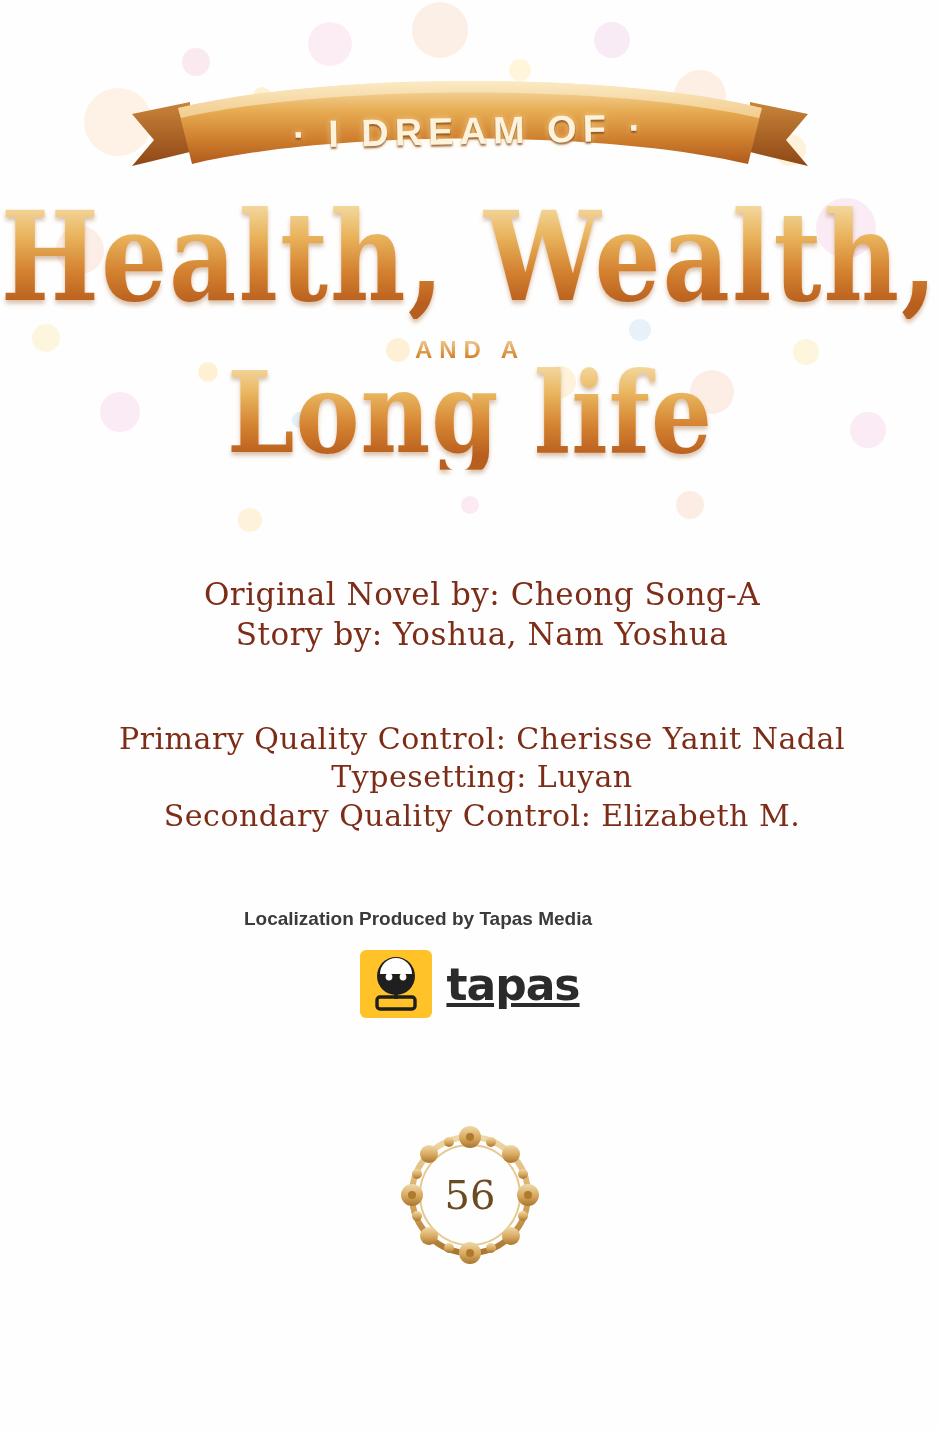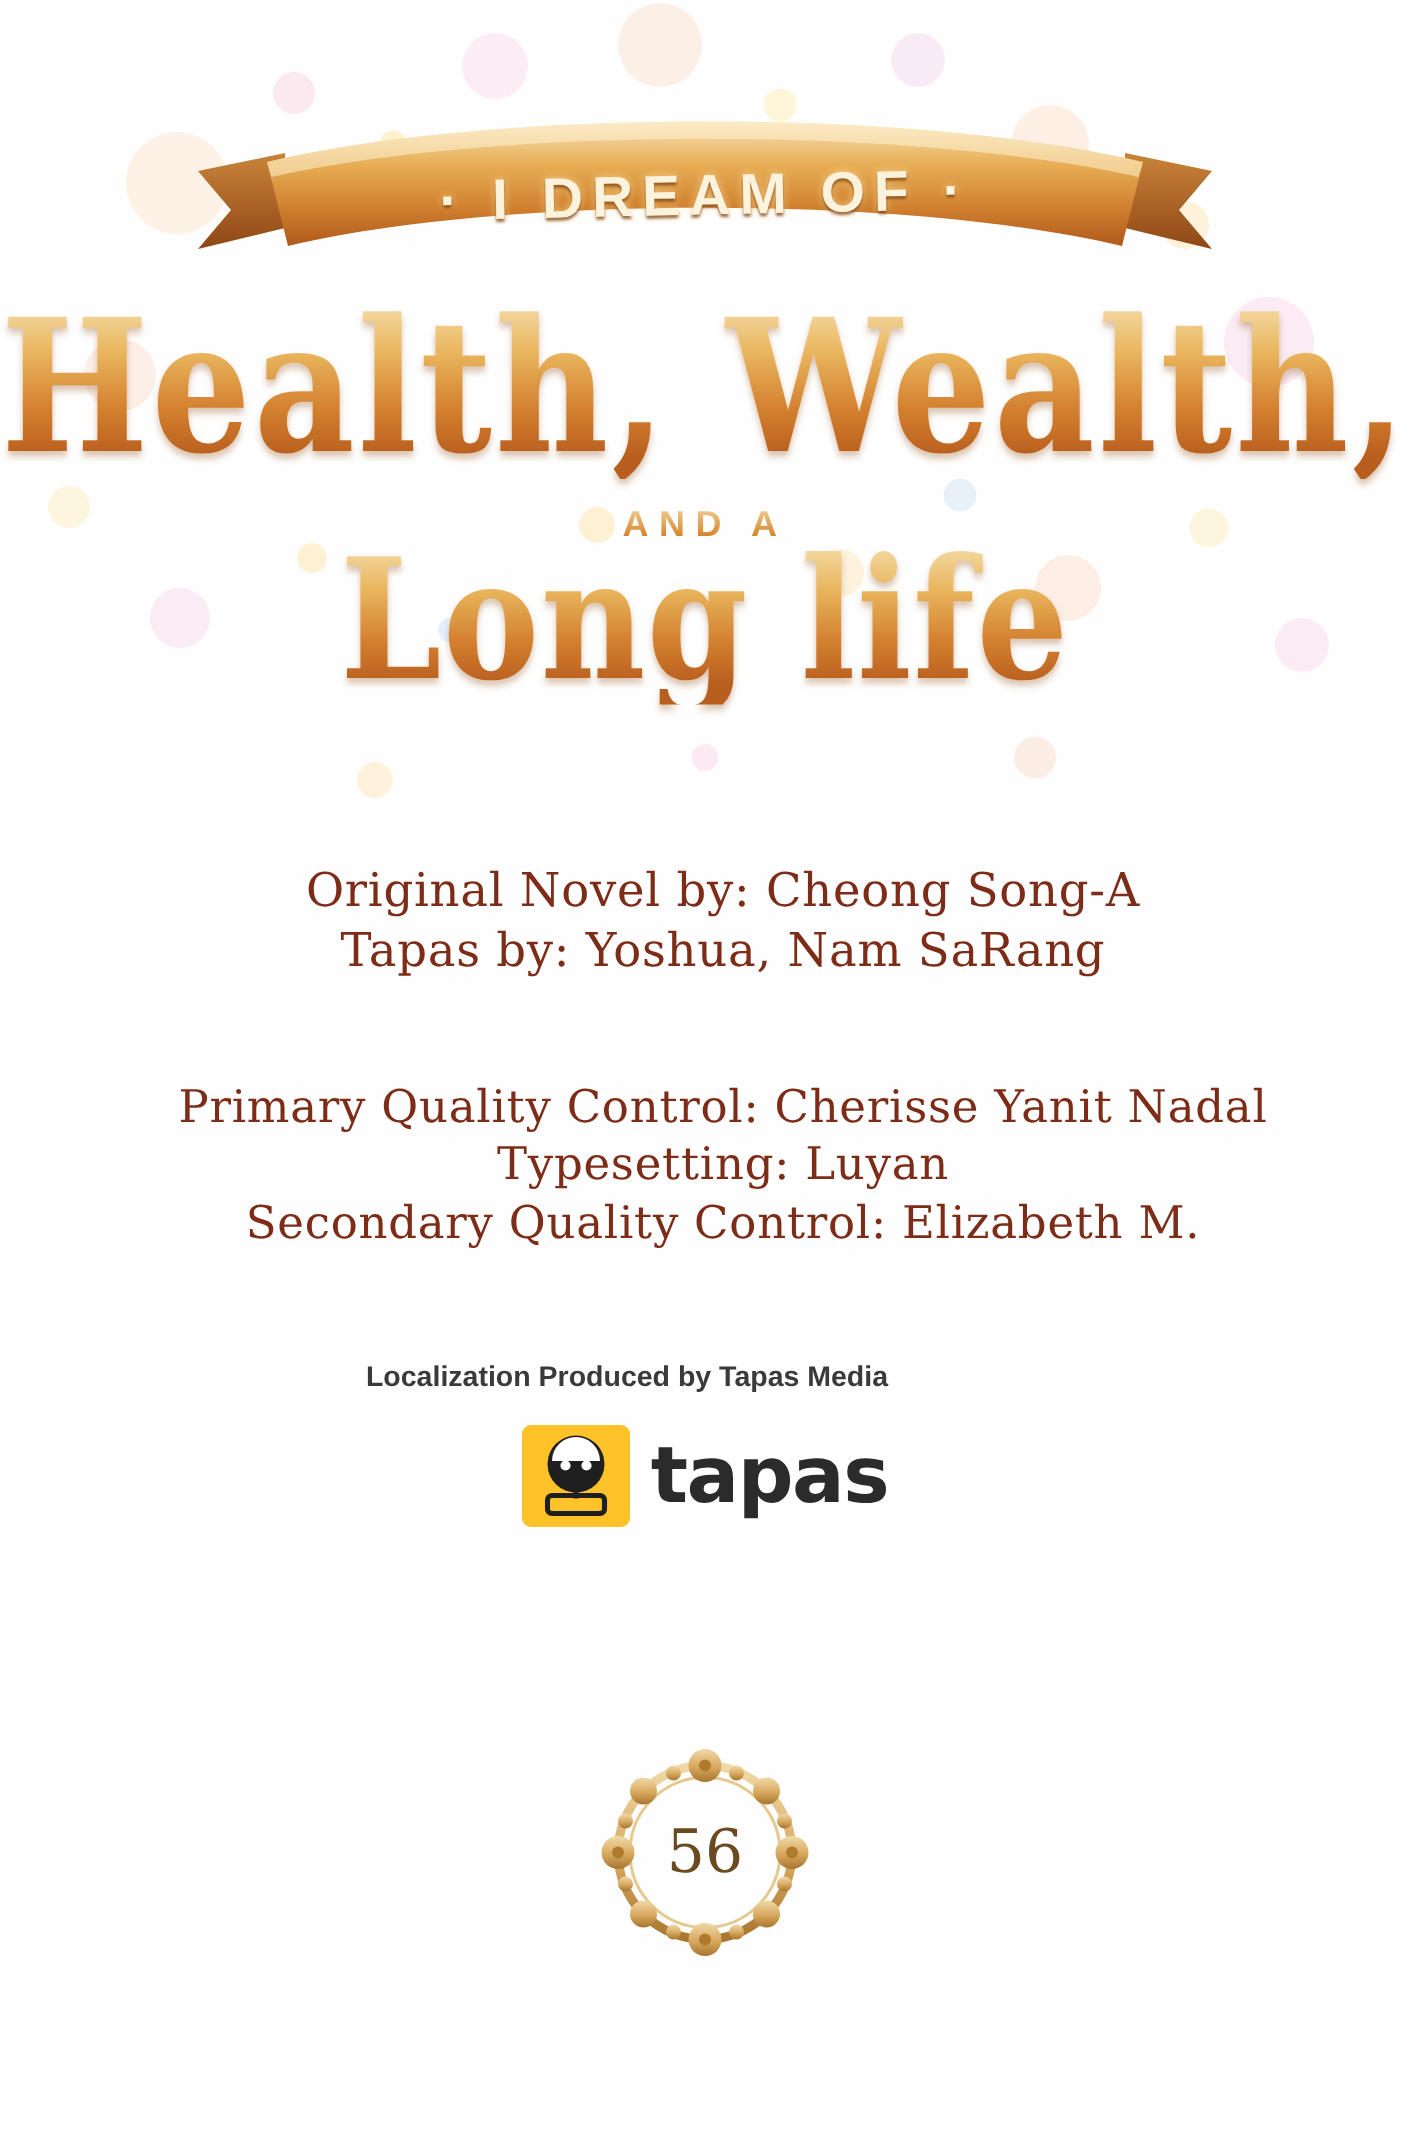--- a/index.html
+++ b/index.html
@@ -153,31 +153,32 @@
   }
   .tapas-mark {
     width: 72px;
     height: 68px;
     background: #ffc329;
     border-radius: 6px;
     position: relative;
   }
   .tapas-word {
     font-family: "DejaVu Sans", sans-serif;
-    font-size: 52px;
+    font-size: 44px;
     font-weight: bold;
     color: #2b2b2b;
     letter-spacing: -1px;
+    text-decoration: underline;
   }
 
   
   .page-number-wrap {
     position: absolute;
     left: 0;
-    top: 1150px;
+    top: 1110px;
     width: 940px;
     display: flex;
     align-items: center;
     justify-content: center;
   }
   .ornament {
     position: relative;
     width: 170px;
     height: 170px;
   }
@@ -249,21 +250,21 @@
       <div class="banner-text">· I DREAM OF ·</div>
     </div>
 
     <div class="line-gothic title-line1">Health, Wealth,</div>
     <div class="and-a">AND A</div>
     <div class="line-gothic title-line2">Long life</div>
   </div>
 
   <div class="credits credits-top">
     <div class="credit-line">Original Novel by: Cheong Song-A</div>
-    <div class="credit-line">Tapas by: Yoshua, Nam SaRang</div>
+    <div class="credit-line">Story by: Yoshua, Nam Yoshua</div>
   </div>
 
   <div class="credits credits-bottom">
     <div class="credit-line">Primary Quality Control: Cherisse Yanit Nadal</div>
     <div class="credit-line">Typesetting: Luyan</div>
     <div class="credit-line">Secondary Quality Control:  Elizabeth M.</div>
   </div>
 
   <div class="localization">Localization Produced by Tapas Media</div>
 

